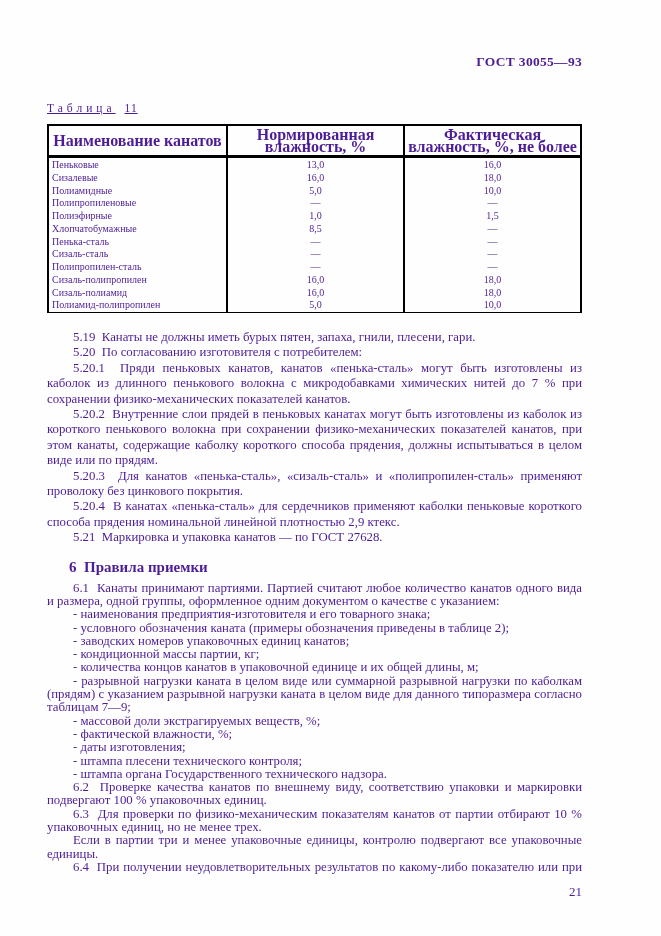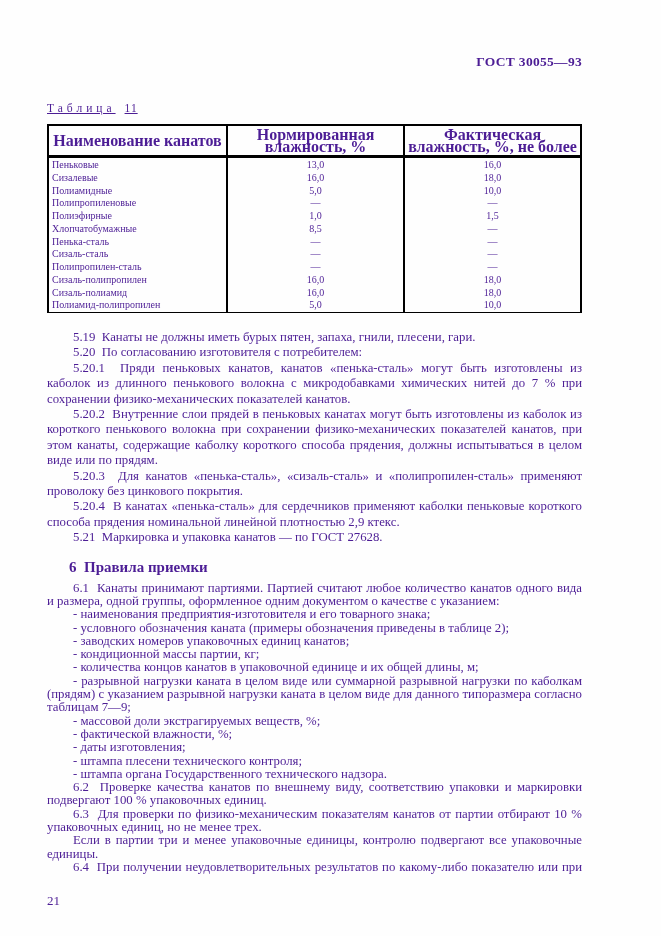--- a/index.html
+++ b/index.html
@@ -41,21 +41,21 @@
   .body-text { margin-top:17px; font-size:12.8px; text-align:justify; }
   .sec5 { line-height:15.4px; }
   .sec6 { line-height:13.3px; }
   .para { margin:0; text-indent:26px; }
   .stretch { text-align-last:justify; }
   .section-heading {
     font-size:15px; font-weight:bold;
     margin:12px 0 6px 0; text-indent:22px; text-align:left;
     line-height:18px;
   }
-  .page-number { text-align:left; font-size:13px; line-height:14px; margin-top:20px; }
+  .page-number { text-align:right; font-size:13px; line-height:14px; margin-top:11px; }
 </style>
 </head>
 <body>
 
 <div class="page">
 
   <div class="doc-header">
     <span>ГОСТ 30055—93</span>
   </div>
 

